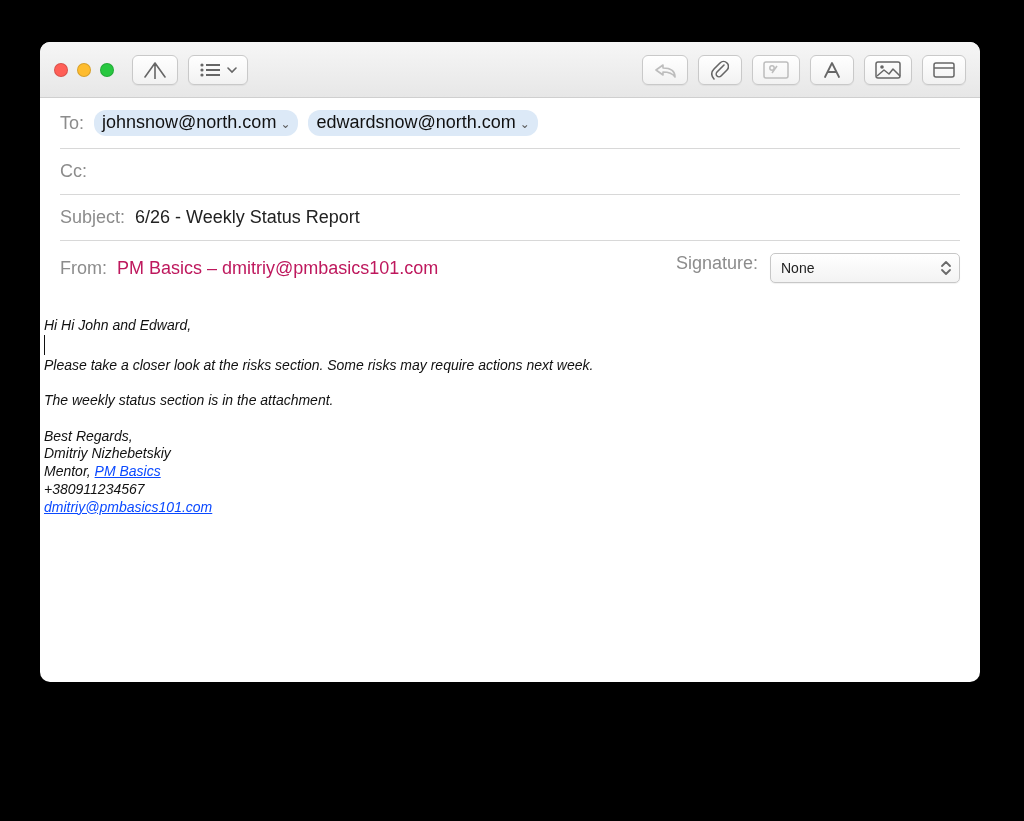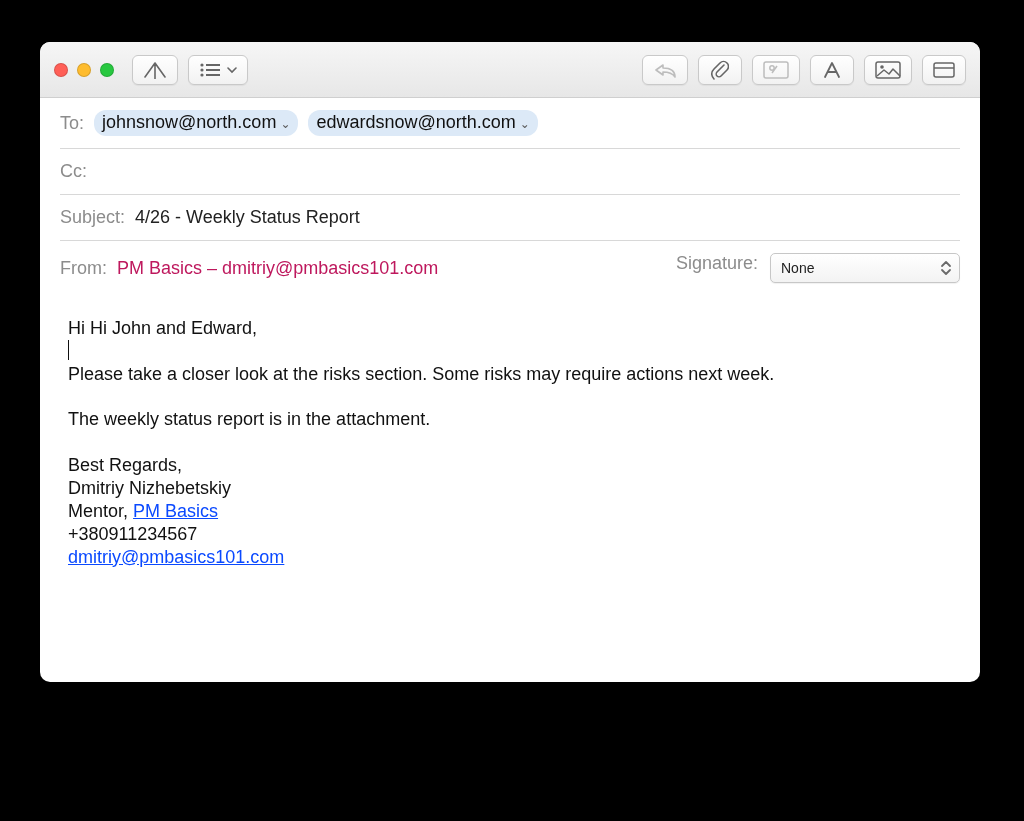--- a/index.html
+++ b/index.html
@@ -120,25 +120,26 @@
   }
   .sig-select .stepper {
     position: absolute; right: 6px; top: 50%; transform: translateY(-50%);
     width: 14px; height: 20px;
     color: #6a6a6a;
   }
   .stepper svg { display:block; }
 
   
   .body {
-    padding: 18px 20px 20px 28px;
-    font-size: 18px;
+    padding: 18px 20px 20px 4px;
+    font-size: 14px;
     line-height: 1.27;
     color: #111;
     flex: 1;
+    font-style: italic;
   }
   .body .cursor {
     display: inline-block;
     width: 0; height: 20px;
     border-left: 1.5px solid #111;
     vertical-align: -3px;
   }
   .body a.link {
     color: #0a49ff;
     text-decoration: underline;
@@ -252,21 +253,21 @@
           <span class="chev">⌄</span>
         </span>
       </div>
 
       <div class="field-row">
         <span class="field-label">Cc:</span>
       </div>
 
       <div class="field-row">
         <span class="field-label">Subject:</span>
-        <span class="field-value">4/26 - Weekly Status Report</span>
+        <span class="field-value">6/26 - Weekly Status Report</span>
       </div>
 
       <div class="field-row nb" style="padding-bottom:16px;">
         <span class="field-label">From:</span>
         <span class="field-label" style="color:#be185d;">PM Basics – dmitriy@pmbasics101.com</span>
 
         <div class="sig-wrap">
           <span class="field-label">Signature:</span>
           <div class="sig-select">
             <span>None</span>
@@ -280,21 +281,21 @@
         </div>
       </div>
 
     </div>
 
     <div class="body">
       <div>Hi Hi John and Edward,</div>
       <div><span class="cursor"></span></div>
       <div>Please take a closer look at the risks section. Some risks may require actions next week.</div>
       <div>&nbsp;</div>
-      <div>The weekly status report is in the attachment.</div>
+      <div>The weekly status section is in the attachment.</div>
       <div>&nbsp;</div>
       <div>Best Regards,</div>
       <div>Dmitriy Nizhebetskiy</div>
       <div>
         <span>Mentor, </span><a class="link">PM Basics</a>
       </div>
       <div>+380911234567</div>
       <div>
         <a class="link">dmitriy@pmbasics101.com</a>
       </div>

